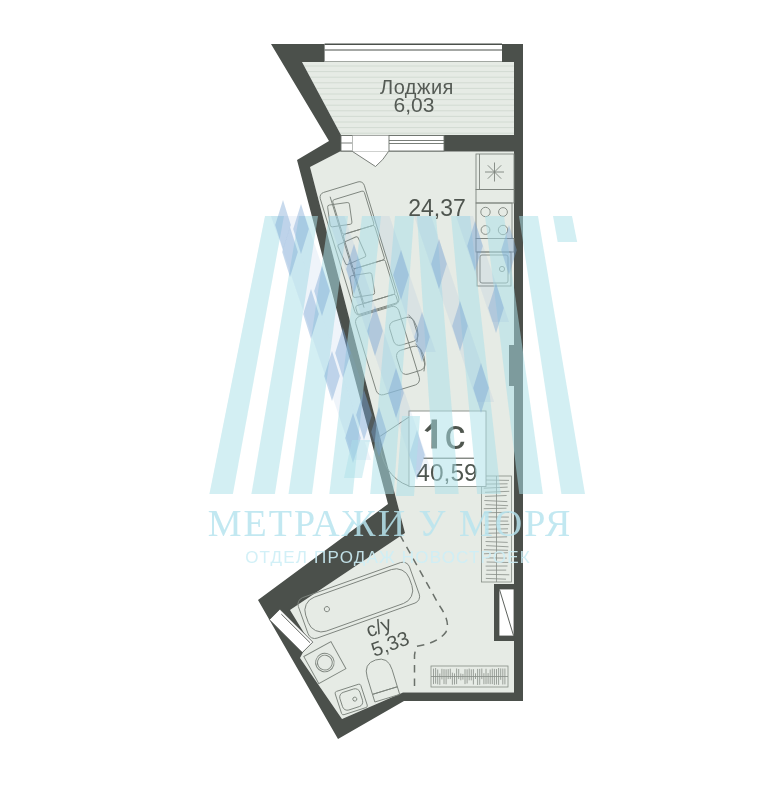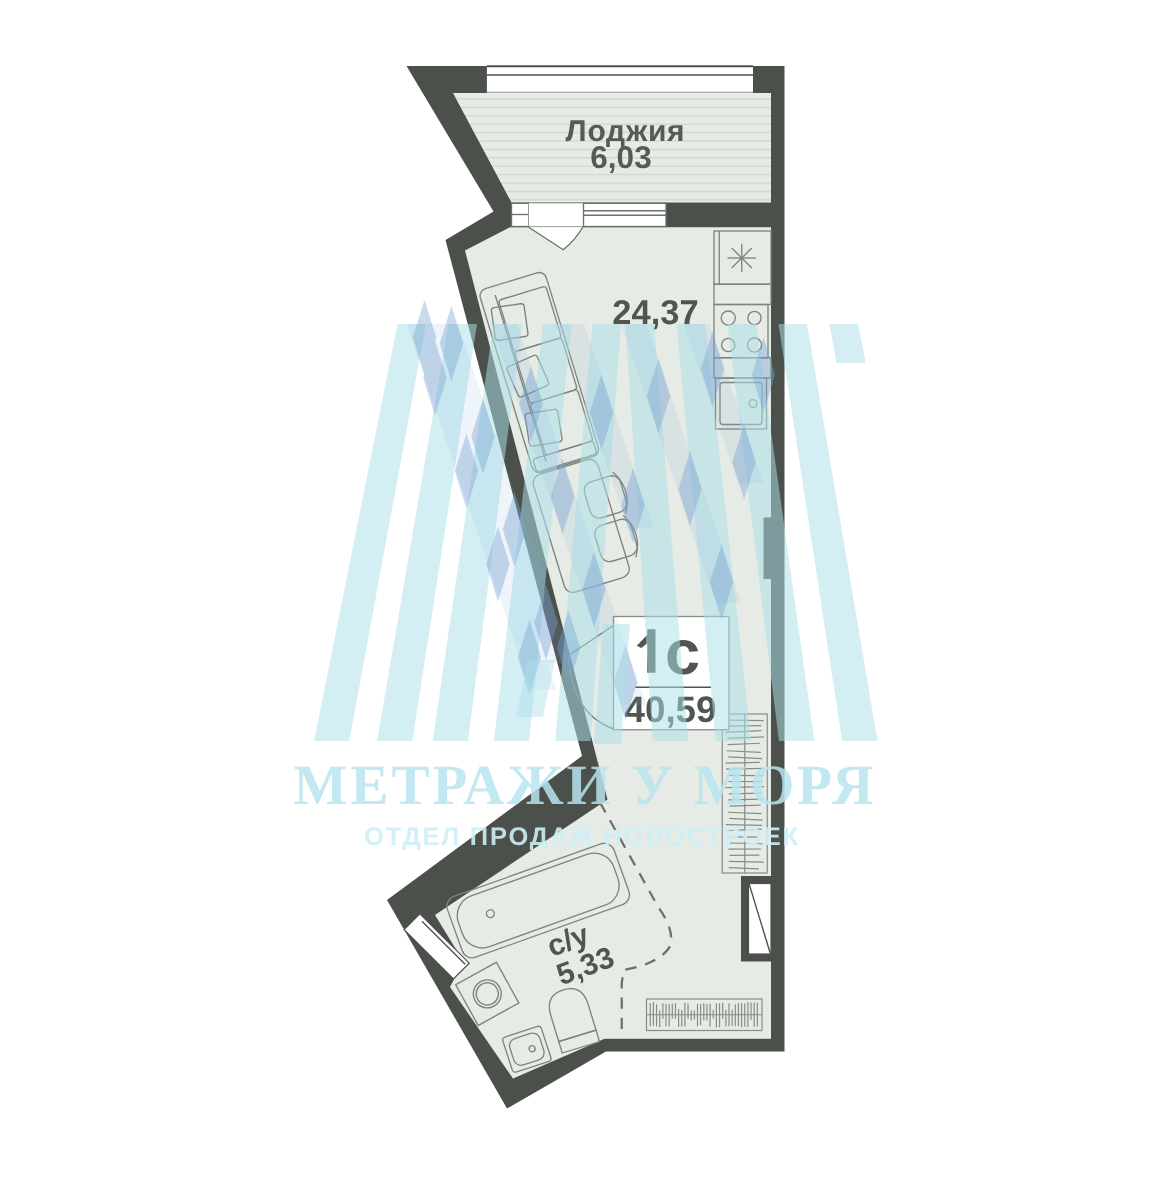--- a/index.html
+++ b/index.html
@@ -1,17 +1,17 @@
 <!DOCTYPE html>
 <html><head>
 <meta charset="utf-8">
 <style>
   html,body{margin:0;padding:0;background:#ffffff;}
   #stage{position:relative;width:782px;height:785px;background:#ffffff;overflow:hidden;
-         font-family:"Liberation Sans", sans-serif;font-weight:bold; -webkit-font-smoothing:antialiased;}
+         font-family:"Liberation Sans", sans-serif; -webkit-font-smoothing:antialiased;}
   svg{display:block}
 </style>
 </head>
 <body>
 <div id="stage">
 <svg width="782" height="785" viewBox="0 0 782 785">
   <defs>
     <clipPath id="clipLoggia">
       <polygon points="302,62 514,62 514,135 341,135"></polygon>
     </clipPath>

